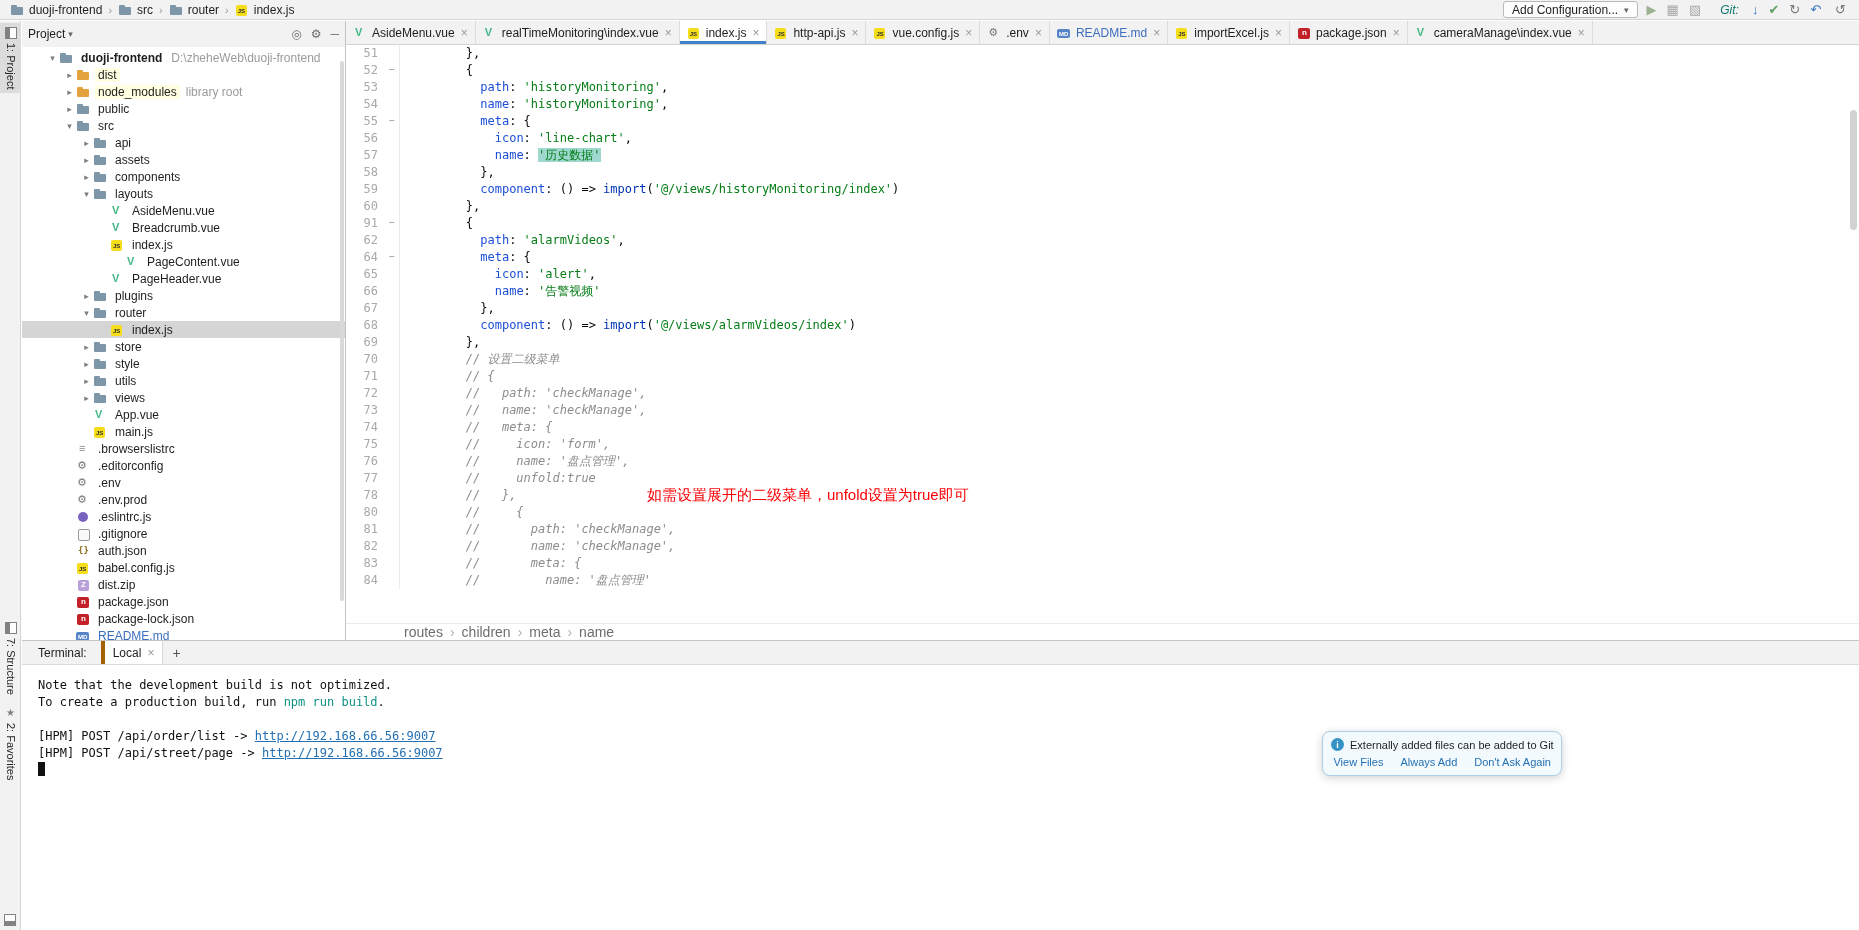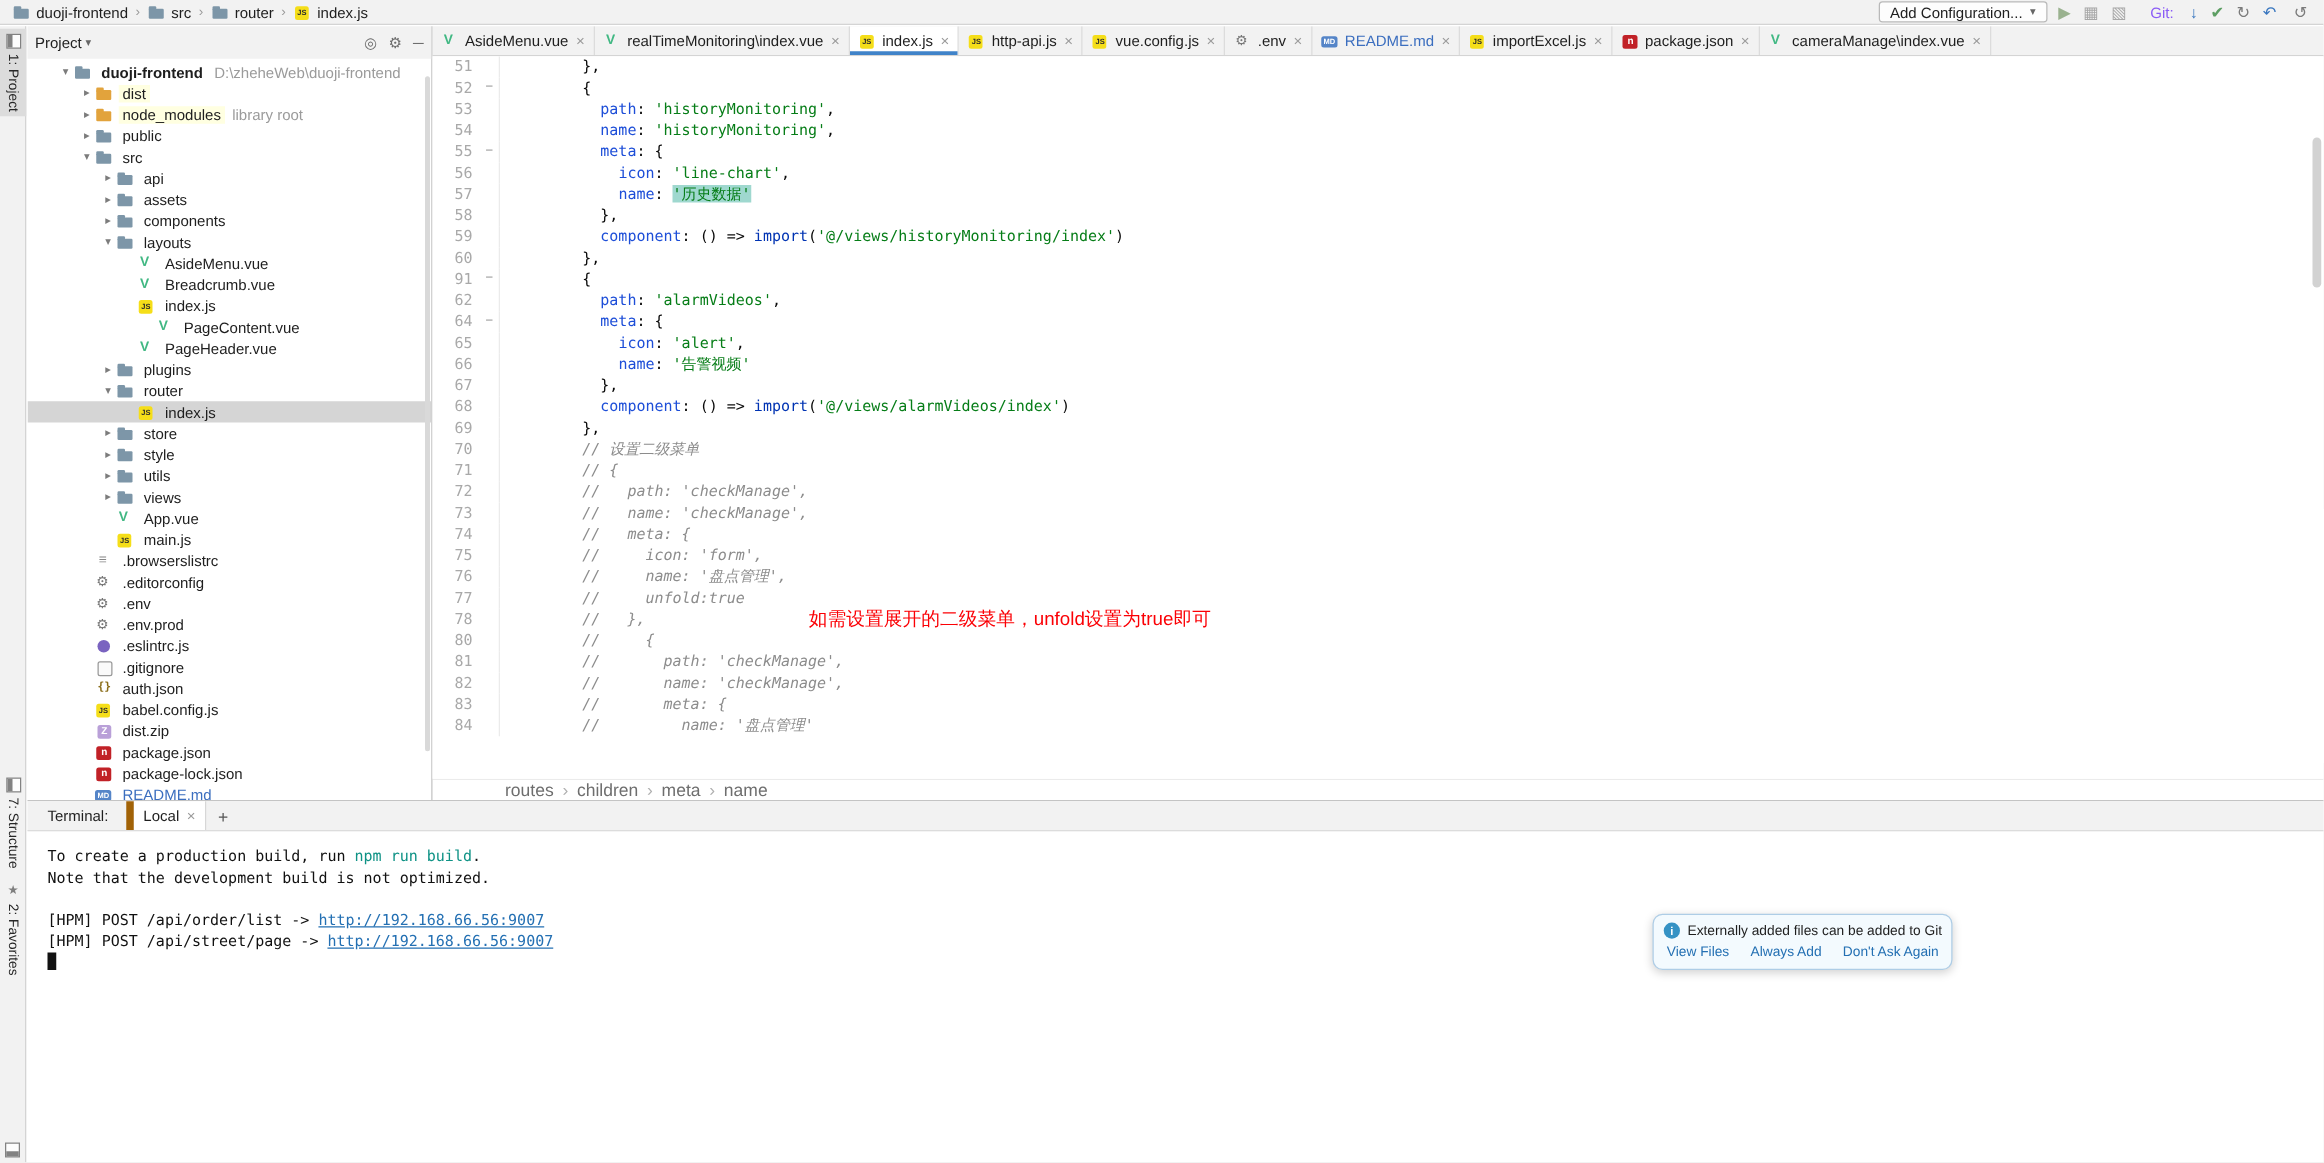--- a/index.html
+++ b/index.html
@@ -13,21 +13,21 @@
           justify-content:space-between;padding:0 8px;}
   .crumbs{display:flex;align-items:center;height:100%;}
   .crumb{display:flex;align-items:center;padding:0 2px;cursor:default;}
   .crumb-sep{color:#9a9a9a;margin:0 4px;font-size:11px;}
   .topbar-right{display:flex;align-items:center;gap:4px;}
   .add-config{display:flex;align-items:center;gap:6px;background:#fdfdfd;border:1px solid #b9b9b9;
               border-radius:3px;padding:0 8px;height:17px;font-size:12px;color:#1e1e1e;cursor:pointer;
               font-family:inherit;}
   .caret{font-size:9px;color:#666;}
   .tb-ico{margin:0 5px;font-size:13px;line-height:13px;cursor:pointer;}
-  .git-label{margin:0 4px 0 10px;color:#8b5cf6;}
+  .git-label{margin:0 4px 0 10px;color:#0f766e;font-style:italic;}
 
   
   .strip{position:absolute;left:0;top:21px;bottom:0;width:21px;background:#f2f2f2;
          border-right:1px solid #d4d4d4;}
   .strip-btn{position:absolute;left:0;width:21px;display:flex;flex-direction:column;align-items:center;
              gap:4px;padding:4px 0;cursor:pointer;}
   .strip-btn.active{background:#dcdcdc;}
   .vtext{writing-mode:vertical-rl;text-orientation:mixed;font-size:11px;color:#262626;}
   .strip-ico{width:12px;height:12px;border:1px solid #828282;position:relative;background:#fdfdfd;flex:none;}
   .strip-ico.si-left::before{content:"";position:absolute;left:0;top:0;bottom:0;width:4px;background:#828282;}
@@ -88,21 +88,21 @@
   .crumbs-bottom{height:17px;flex:none;border-top:1px solid #ebebeb;background:#fff;display:flex;
                  align-items:center;padding-left:58px;color:#6e6e6e;font-size:14px;}
   .crumbs-bottom .sep{color:#b0b0b0;margin:0 7px;}
   .crumbs-bottom .bc{cursor:pointer;}
 
   
   .terminal{flex:1;min-height:0;border-top:1px solid #c4c4c4;display:flex;flex-direction:column;background:#fff;}
   .term-header{height:24px;flex:none;background:#f2f2f2;border-bottom:1px solid #dcdcdc;display:flex;
                align-items:stretch;}
   .term-title{display:flex;align-items:center;margin-left:16px;margin-right:14px;}
-  .term-tab{display:flex;align-items:center;background:#fff;border-left:6px solid #a16207;
+  .term-tab{display:flex;align-items:center;background:#fff;border-left:4px solid #a16207;
             border-right:1px solid #d7d7d7;padding:0 8px;cursor:pointer;}
   .term-tab .x{margin-left:6px;color:#9a9a9a;font-size:12px;}
   .term-plus{display:flex;align-items:center;padding:0 9px;color:#555;font-size:14px;cursor:pointer;}
   .term-body{flex:1;padding:12px 0 0 16px;font-family:"DejaVu Sans Mono","Liberation Mono",monospace;
              font-size:12px;line-height:17px;color:#111;}
   .t-line{height:17px;white-space:pre;}
   .tok-t{color:#111;}
   .tok-cmd{color:#0e9285;}
   .tok-link{color:#2470b3;text-decoration:underline;cursor:pointer;}
   .cursor{display:inline-block;width:7px;height:14px;background:#111;vertical-align:-2px;}
@@ -637,22 +637,22 @@
     <div class="terminal">
       <div class="term-header">
         <span class="term-title">Terminal:</span>
         <span class="term-tab">
           <span>Local</span>
           <span class="x">×</span>
         </span>
         <span class="term-plus">+</span>
       </div>
       <div class="term-body" id="term-body">
+          <div class="t-line"><span class="tok-t">Note that the development build is not optimized.</span></div>
           <div class="t-line"><span class="tok-t">To create a production build, run </span><span class="tok-cmd">npm run build</span><span class="tok-t">.</span></div>
-          <div class="t-line"><span class="tok-t">Note that the development build is not optimized.</span></div>
           <div class="t-line"></div>
           <div class="t-line"><span class="tok-t">[HPM] POST /api/order/list -&gt; </span><span class="tok-link">http://192.168.66.56:9007</span></div>
           <div class="t-line"><span class="tok-t">[HPM] POST /api/street/page -&gt; </span><span class="tok-link">http://192.168.66.56:9007</span></div>
           <div class="t-line"><span class="cursor"></span></div>
         </div>
     </div>
   </div>
 
   <div class="notification">
     <div class="notif-row">

